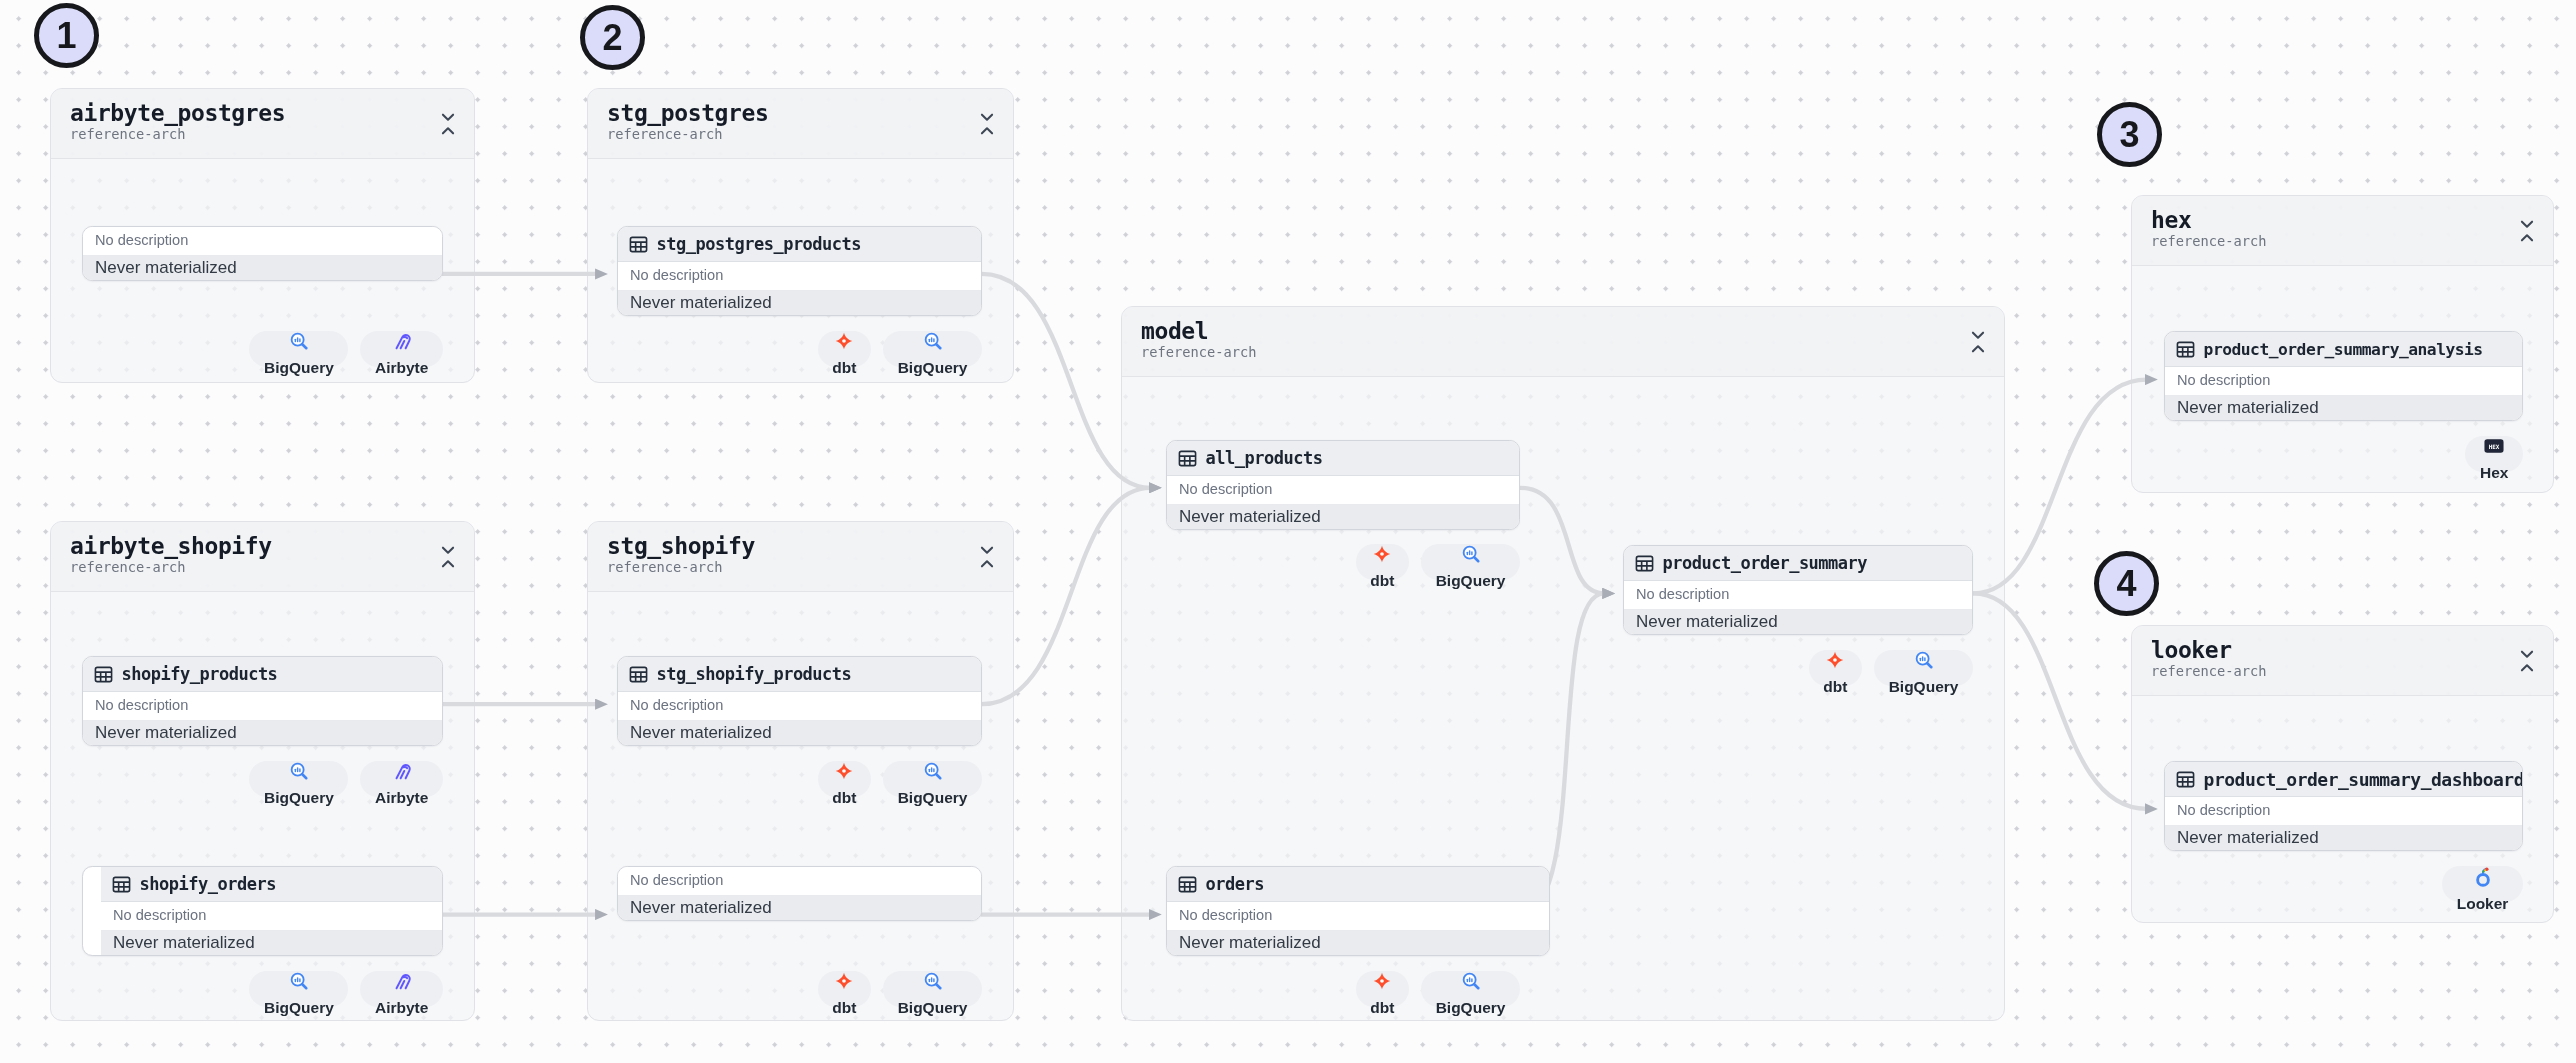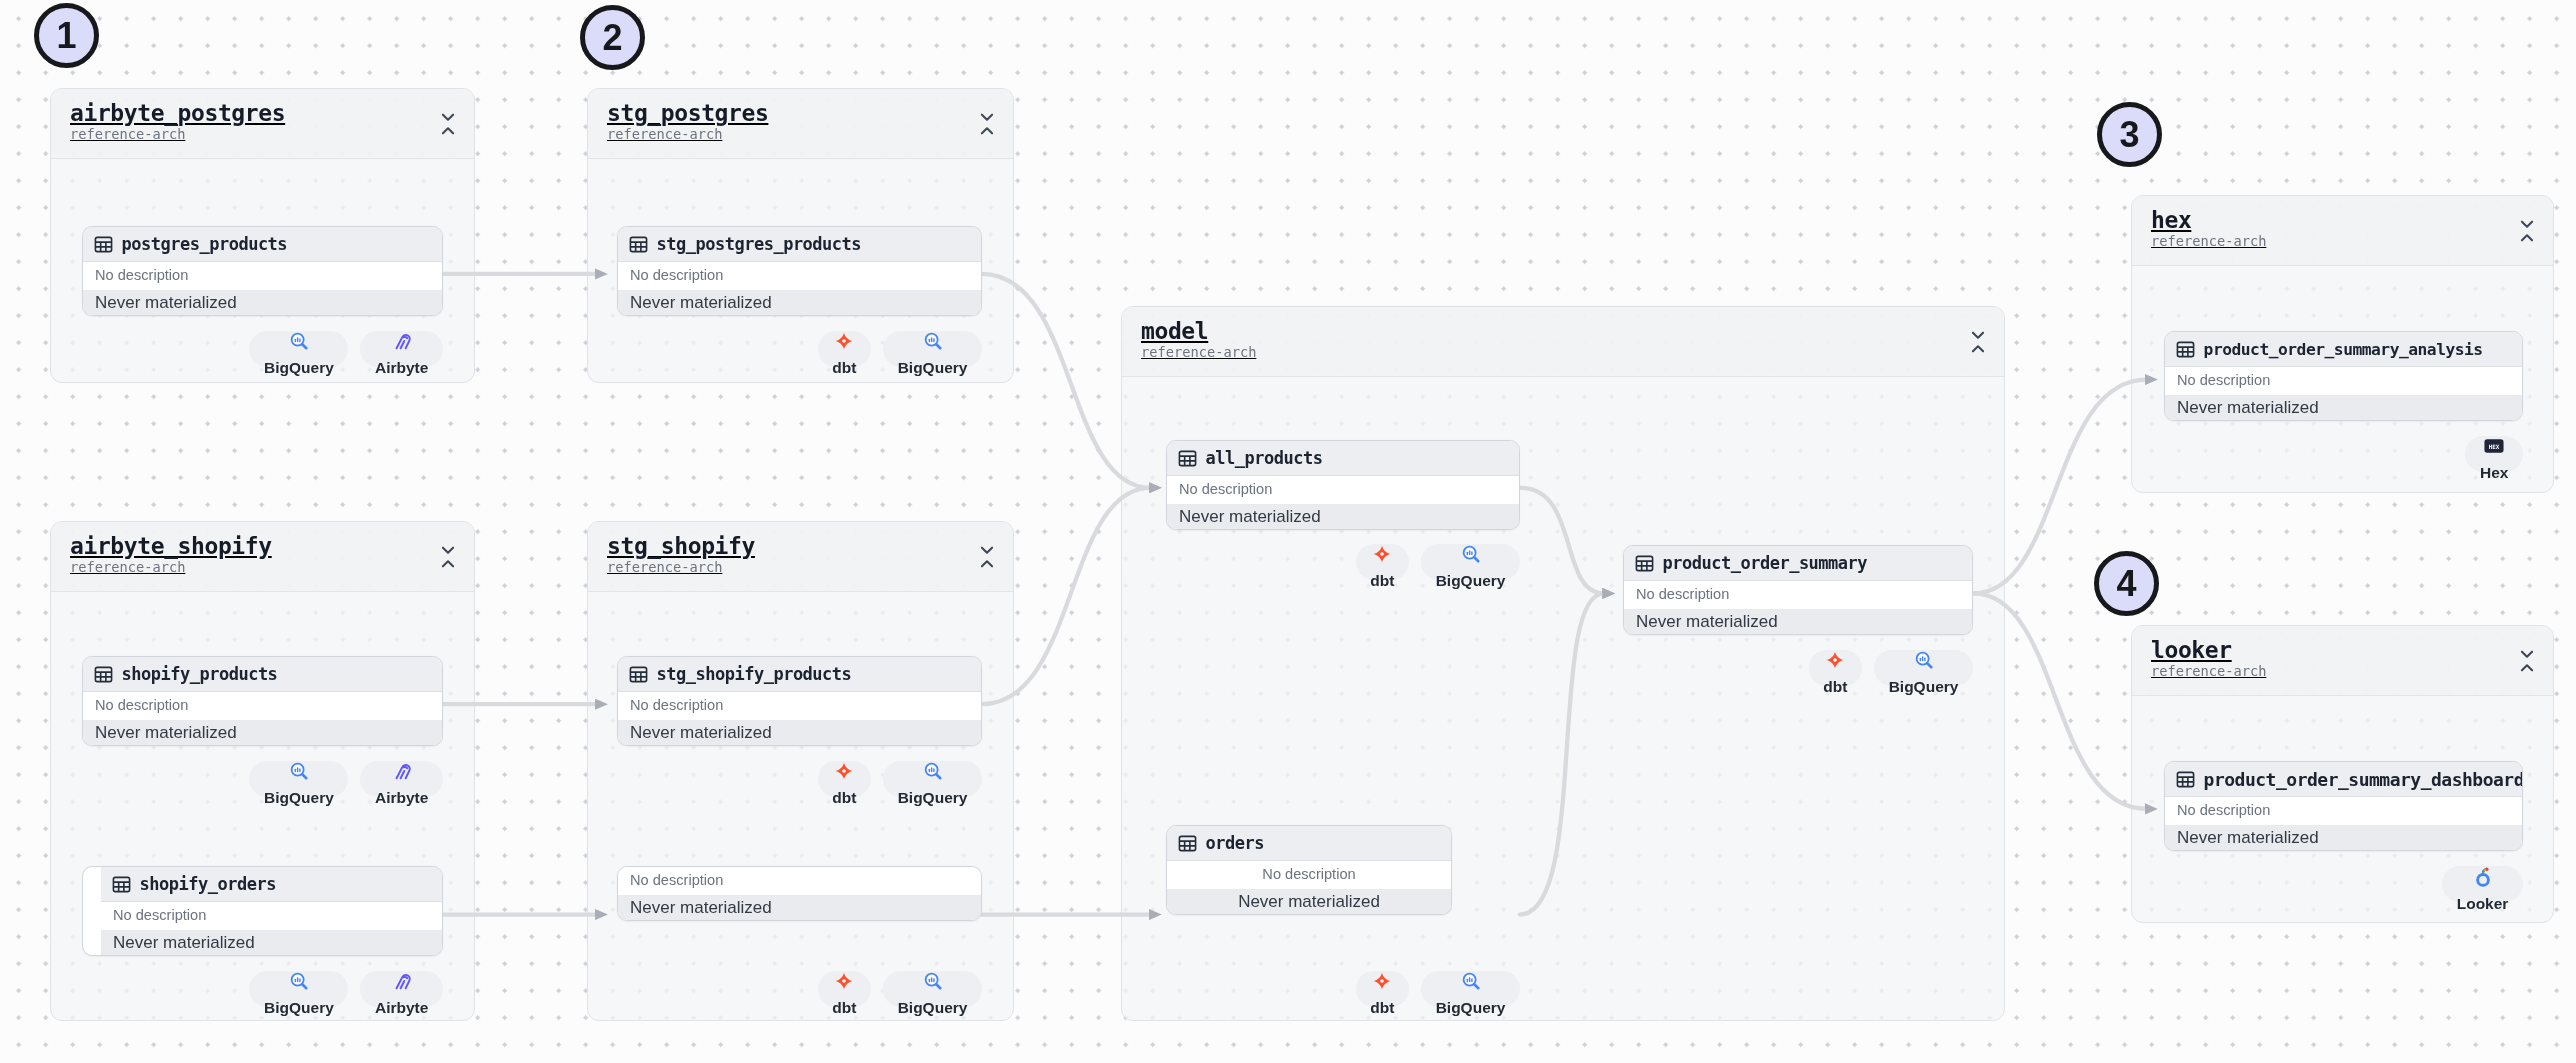--- a/index.html
+++ b/index.html
@@ -22,21 +22,20 @@
     box-sizing:border-box;
   }
   .group header{
     position:relative;
     height:70px;
     box-sizing:border-box;
     background:rgba(241,242,244,0.85);
     border-bottom:1.7px solid #e2e4e8;
     border-radius:10.3px 10.3px 0 0;
     padding:11px 19px 16px 19px;
-    text-decoration:underline;
   }
   .g-title{
     font-family:"DejaVu Sans Mono", monospace;
     font-weight:bold;
     font-size:23px;
     letter-spacing:-0.4px;
     color:#151c27;
     line-height:26px;
   }
   .g-sub{
@@ -237,30 +236,20 @@
       <path d="M1143,820 C1255,820 1240,568 1340,568" marker-end="url(#arw)"></path>
       <path d="M1143,1065 L1340,1065" marker-end="url(#arw)"></path>
       <path d="M1770,568 C1840,568 1815,691 1868,691" marker-end="url(#arw)"></path>
       <path d="M1770,1065 C1850,1065 1802,691 1868,691" marker-end="url(#arw)"></path>
       <path d="M2298,691 C2400,691 2388,442 2500,442" marker-end="url(#arw)"></path>
       <path d="M2298,691 C2400,691 2388,942 2500,942" marker-end="url(#arw)"></path>
     </g>
   </svg>
 
   <div class="node" style="left:82px;top:226px;width:361px;">
-    <div class="n-head">
-      <svg width="19" height="19" viewBox="0 0 20 20" fill="none" stroke="#232c3a" stroke-width="1.7">
-          <rect x="1.5" y="2.5" width="17" height="15" rx="2"></rect>
-          <line x1="1.5" y1="7.5" x2="18.5" y2="7.5"></line>
-          <line x1="7" y1="7.5" x2="7" y2="17.5"></line>
-          <line x1="12.5" y1="7.5" x2="12.5" y2="17.5"></line>
-          <line x1="1.5" y1="12.5" x2="18.5" y2="12.5"></line>
-        </svg>
-      <span>postgres_products</span>
-    </div>
     <div class="n-desc">No description</div>
     <div class="n-status">Never materialized</div>
   </div>
 
   <div class="node" style="left:617px;top:226px;width:365px;">
     <div class="n-head">
       <svg width="19" height="19" viewBox="0 0 20 20" fill="none" stroke="#232c3a" stroke-width="1.7">
           <rect x="1.5" y="2.5" width="17" height="15" rx="2"></rect>
           <line x1="1.5" y1="7.5" x2="18.5" y2="7.5"></line>
           <line x1="7" y1="7.5" x2="7" y2="17.5"></line>
@@ -331,21 +320,21 @@
           <line x1="7" y1="7.5" x2="7" y2="17.5"></line>
           <line x1="12.5" y1="7.5" x2="12.5" y2="17.5"></line>
           <line x1="1.5" y1="12.5" x2="18.5" y2="12.5"></line>
         </svg>
       <span>all_products</span>
     </div>
     <div class="n-desc">No description</div>
     <div class="n-status">Never materialized</div>
   </div>
 
-  <div class="node" style="left:1166px;top:825px;width:286px;text-align:center;">
+  <div class="node" style="left:1166px;top:866px;width:384px;">
     <div class="n-head">
       <svg width="19" height="19" viewBox="0 0 20 20" fill="none" stroke="#232c3a" stroke-width="1.7">
           <rect x="1.5" y="2.5" width="17" height="15" rx="2"></rect>
           <line x1="1.5" y1="7.5" x2="18.5" y2="7.5"></line>
           <line x1="7" y1="7.5" x2="7" y2="17.5"></line>
           <line x1="12.5" y1="7.5" x2="12.5" y2="17.5"></line>
           <line x1="1.5" y1="12.5" x2="18.5" y2="12.5"></line>
         </svg>
       <span>orders</span>
     </div>

